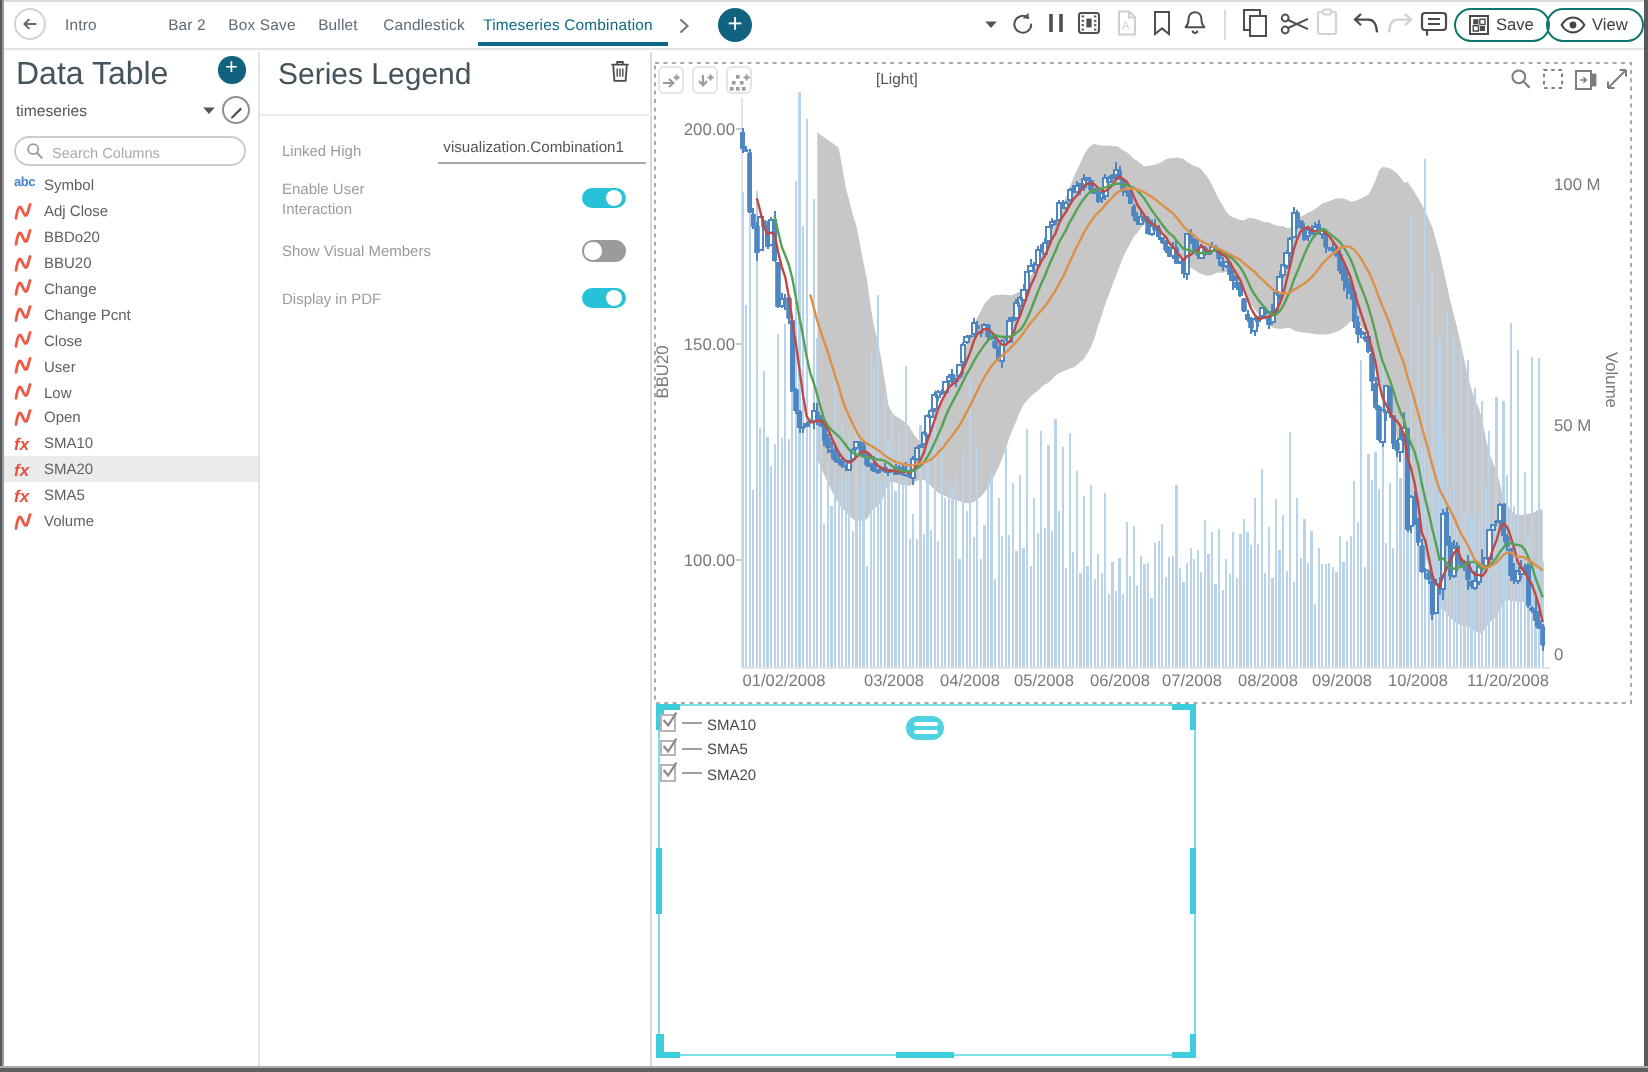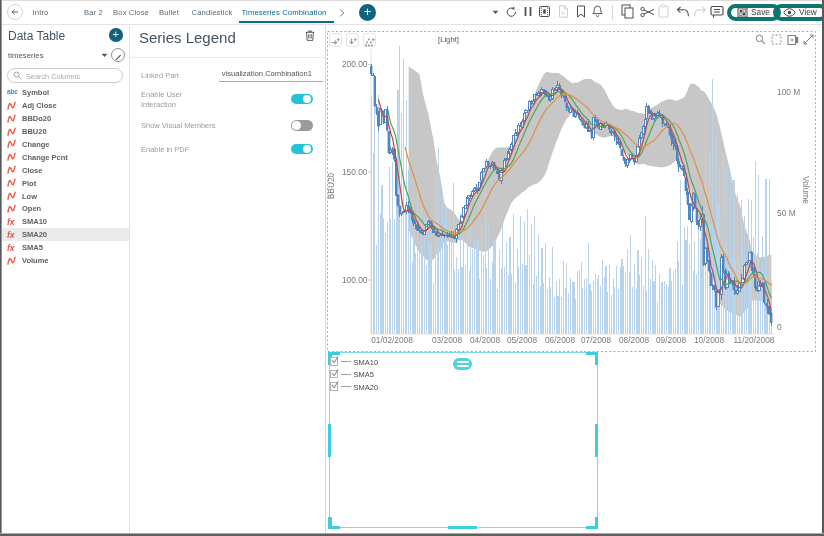--- a/index.html
+++ b/index.html
@@ -15,30 +15,30 @@
 .edgeB { left:0; bottom:0; width:824px; height:3px; background:linear-gradient(#ababab 1px, #5e5e60 1px); }
 
 
 .topbar { left:1px; top:1px; width:821px; height:24px; background:#fff; border-bottom:1px solid #e4e4e4; }
 .backbtn { left:7px; top:4px; width:16px; height:16px; border:1px solid #d4d4d4; border-radius:50%; }
 .tab { top:0; height:25px; line-height:25px; font-size:7.7px; letter-spacing:0.1px; color:#5d6b77; transform:translateX(-50%); }
 .tab.active { color:#0d6986; }
 .tabline { left:239px; top:20.5px; width:95px; height:2px; background:#0d6986; }
 .pluscirc { width:17px; height:17px; border-radius:50%; background:#10627e; color:#fff; text-align:center; line-height:15px; font-size:13px; }
 .tb-txt { font-size:7.7px; color:#555; top:8px; }
-.pill { top:3.5px; height:17px; border:4px solid #0f766e; border-radius:9px; font-size:8.3px; color:#3c3c3c; display:flex; align-items:center; padding:0 7px 0 6px; gap:3px; }
+.pill { top:3.5px; height:17px; border:1px solid #0f766e; border-radius:9px; font-size:8.3px; color:#3c3c3c; display:flex; align-items:center; padding:0 7px 0 6px; gap:3px; }
 
 
 .sidebar { left:1px; top:26px; width:129px; height:507px; background:#fff; border-right:1px solid #e2e2e2; }
-.sb-title { left:8px; top:29px; font-size:12px; color:#44535c; }
+.sb-title { left:8px; top:29px; font-size:16px; color:#44535c; }
 .sb-ds { left:8px; top:51px; font-size:7.8px; color:#555; }
 .searchbox { left:7px; top:68px; width:116px; height:15px; border:1px solid #ccc; border-radius:7.5px; }
 .search-ph { left:26px; top:72px; font-size:7.3px; color:#a9a9a9; }
 .row { left:1px; width:128px; height:12.9px; font-size:7.5px; color:#606060; }
-.row .lbl { position:absolute; left:21px; top:2.5px;font-weight:bold; }
+.row .lbl { position:absolute; left:21px; top:2.5px; }
 .row .ic { position:absolute; left:6px; top:1px; width:11px; height:11px; }
 .row span.ic { top:2.5px; }
 .row.hl { background:#ebebeb; }
 .ic-abc { font-size:6.5px; font-weight:bold; color:#4584cc; letter-spacing:-0.2px; }
 
 
 .panel { left:130px; top:26px; width:196px; height:507px; background:#fff; border-right:1px solid #d9d9d9; }
 .p-title { left:139px; top:29px; font-size:15px; color:#44535c; }
 .p-sep { left:130px; top:57px; width:196px; height:1px; background:#ececec; }
 .p-lbl { font-size:7.5px; color:#9b9b9b; }
@@ -62,21 +62,21 @@
 <body>
 <div id="app">
 
 <div class="abs topbar"></div>
 <div class="abs backbtn"><svg width="14" height="14" viewBox="0 0 14 14">
         <path d="M9.8 7H4.2M6.4 4.9L4.2 7l2.2 2.1" stroke="#5f6b74" stroke-width="1" fill="none" stroke-linecap="round" stroke-linejoin="round"></path>
       </svg></div>
 <div class="abs tab" style="left:40.5px;">Intro</div>
 <div class="abs tab" style="left:66.5px;margin-top:19px;">Bar</div>
 <div class="abs tab" style="left:93.5px;">Bar 2</div>
-<div class="abs tab" style="left:131px;">Box Close</div>
+<div class="abs tab" style="left:131px;">Box Save</div>
 <div class="abs tab" style="left:169px;">Bullet</div>
 <div class="abs tab" style="left:212px;">Candlestick</div>
 <div class="abs tab active" style="left:284px;">Timeseries Combination</div>
 <div class="abs tabline"></div>
 <svg class="abs" style="left:339px;top:9px;" width="6" height="8" viewBox="0 0 6 8">
       <path d="M1.5 1L4.8 4L1.5 7" stroke="#757575" stroke-width="1" fill="none" stroke-linecap="round"></path>
     </svg>
 <div class="abs pluscirc" style="left:359px; top:4px;">+</div>
 <div class="abs tb-txt" style="left:438px;margin-top:27px;">[Light]</div>
 <svg class="abs" style="left:492px;top:10px;" width="7" height="5" viewBox="0 0 7 5">
@@ -198,21 +198,21 @@
 <div class="abs row" style="top:163.2px;">
       <svg class="ic" width="11" height="11" viewBox="0 0 11 11">
         <path d="M1 9.2C1.9 3.4 2.9 2.5 3.8 4.4 4.8 6.4 5.6 9 6.6 7 7.3 5.6 7.6 2.8 8.1 2.3" fill="none" stroke="#ee5948" stroke-width="1.4" stroke-linecap="round"></path>
       </svg>
       <span class="lbl">Close</span>
     </div>
 <div class="abs row" style="top:176.1px;">
       <svg class="ic" width="11" height="11" viewBox="0 0 11 11">
         <path d="M1 9.2C1.9 3.4 2.9 2.5 3.8 4.4 4.8 6.4 5.6 9 6.6 7 7.3 5.6 7.6 2.8 8.1 2.3" fill="none" stroke="#ee5948" stroke-width="1.4" stroke-linecap="round"></path>
       </svg>
-      <span class="lbl">Plot</span>
+      <span class="lbl">User</span>
     </div>
 <div class="abs row" style="top:189.0px;">
       <svg class="ic" width="11" height="11" viewBox="0 0 11 11">
         <path d="M1 9.2C1.9 3.4 2.9 2.5 3.8 4.4 4.8 6.4 5.6 9 6.6 7 7.3 5.6 7.6 2.8 8.1 2.3" fill="none" stroke="#ee5948" stroke-width="1.4" stroke-linecap="round"></path>
       </svg>
       <span class="lbl">Low</span>
     </div>
 <div class="abs row" style="top:201.9px;">
       <svg class="ic" width="11" height="11" viewBox="0 0 11 11">
         <path d="M1 9.2C1.9 3.4 2.9 2.5 3.8 4.4 4.8 6.4 5.6 9 6.6 7 7.3 5.6 7.6 2.8 8.1 2.3" fill="none" stroke="#ee5948" stroke-width="1.4" stroke-linecap="round"></path>
@@ -239,31 +239,31 @@
     </div>
 
 <div class="abs panel"></div>
 <div class="abs p-title">Series Legend</div>
 <svg class="abs" style="left:305px;top:30px;" width="10" height="11" viewBox="0 0 10 11">
       <path d="M0.7 2.3h8.6M3.6 2.1V1h2.8v1.1" fill="none" stroke="#4a4a4a" stroke-width="0.9"></path>
       <path d="M1.6 2.6l0.6 7.8h5.6l0.6-7.8" fill="none" stroke="#4a4a4a" stroke-width="0.9"></path>
       <path d="M3.6 4.2v4.2M5 4.2v4.2M6.4 4.2v4.2" stroke="#4a4a4a" stroke-width="0.7"></path>
     </svg>
 <div class="abs p-sep"></div>
-<div class="abs p-lbl" style="left:141px;top:71px;">Linked Part</div>
+<div class="abs p-lbl" style="left:141px;top:71px;">Linked High</div>
 <div class="abs p-input">visualization.Combination1</div>
 <div class="abs p-lbl" style="left:141px;top:90px;width:58px;line-height:10.3px;">Enable User Interaction</div>
 <div class="abs toggle on" style="left:291px;top:93.5px;">
       <span class="knob"></span>
     </div>
 <div class="abs p-lbl" style="left:141px;top:121px;">Show Visual Members</div>
 <div class="abs toggle off" style="left:291px;top:120px;">
       <span class="knob"></span>
     </div>
-<div class="abs p-lbl" style="left:141px;top:145px;">Enable in PDF</div>
+<div class="abs p-lbl" style="left:141px;top:145px;">Display in PDF</div>
 <div class="abs toggle on" style="left:291px;top:143.5px;">
       <span class="knob"></span>
     </div>
 
 <svg class="abs dash" width="489" height="321">
       <rect x="0.5" y="0.5" width="488" height="320" fill="none" stroke="#a9a9a9" stroke-width="1" stroke-dasharray="2 2.2"></rect>
     </svg>
 <div class="abs cbtn" style="left:329px;"><svg width="11" height="12" viewBox="0 0 11 12">
         <path d="M1.5 6.5h5M4.5 4.5l2.2 2-2.2 2" fill="none" stroke="#9a9a9a" stroke-width="1.1"></path>
         <path d="M8.3 2.2v3M6.8 3.7h3" stroke="#9a9a9a" stroke-width="1"></path>

